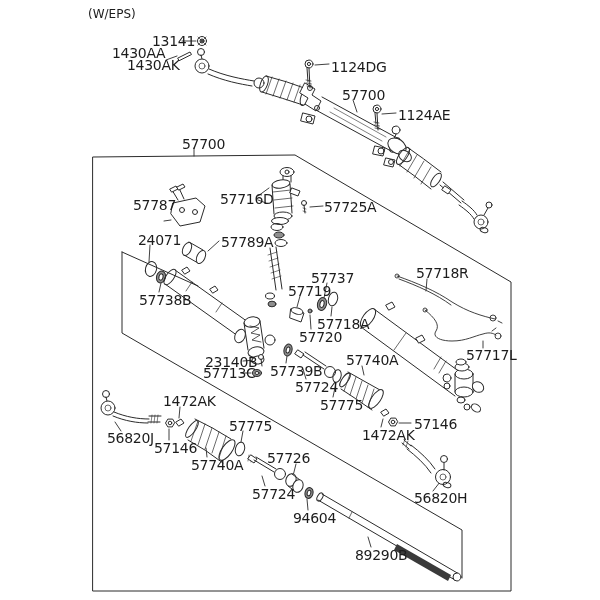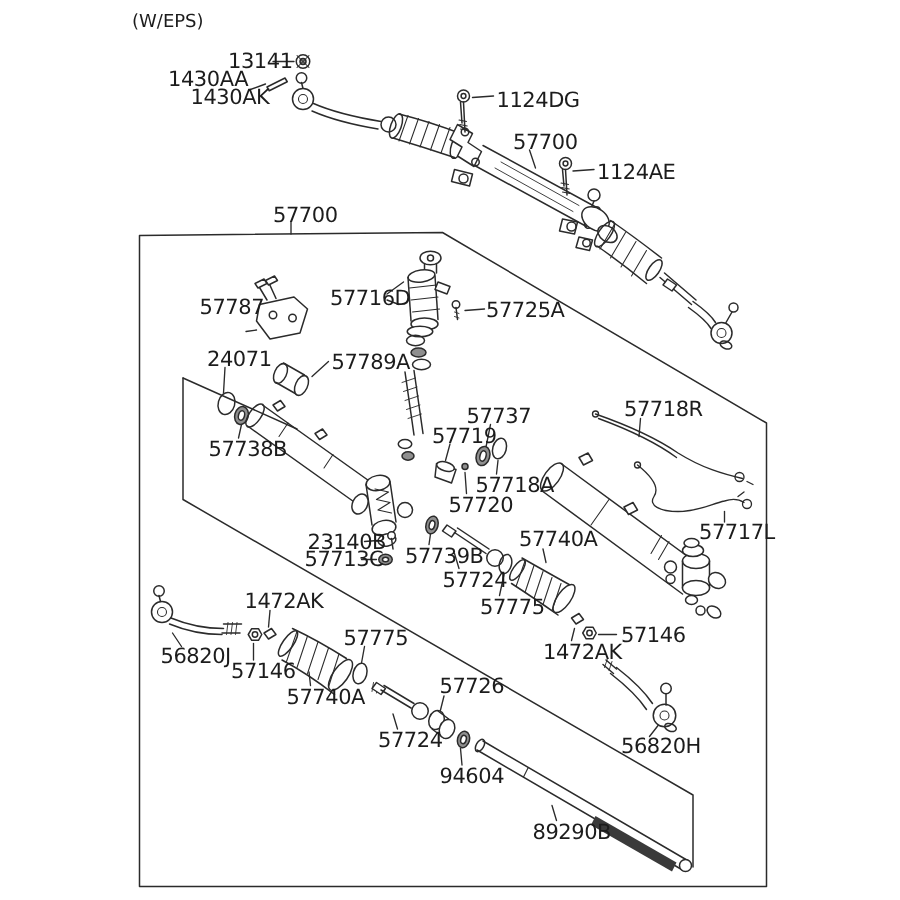--- a/index.html
+++ b/index.html
@@ -459,17 +459,17 @@
   <div class="lbl" style="left:346px;top:353px">57740A</div>
   <div class="lbl" style="left:320px;top:398px">57775</div>
   <div class="lbl" style="left:362px;top:428px">1472AK</div>
   <div class="lbl" style="left:414px;top:417px">57146</div>
   <div class="lbl" style="left:414px;top:491px">56820H</div>
   <div class="lbl" style="left:163px;top:394px">1472AK</div>
   <div class="lbl" style="left:107px;top:431px">56820J</div>
   <div class="lbl" style="left:154px;top:441px">57146</div>
   <div class="lbl" style="left:191px;top:458px">57740A</div>
   <div class="lbl" style="left:229px;top:419px">57775</div>
-  <div class="lbl" style="left:293px;top:451px">57726</div>
+  <div class="lbl" style="left:267px;top:451px">57726</div>
   <div class="lbl" style="left:252px;top:487px">57724</div>
   <div class="lbl" style="left:293px;top:511px">94604</div>
   <div class="lbl" style="left:355px;top:548px">89290B</div>
 </div>
 
 </body></html>

